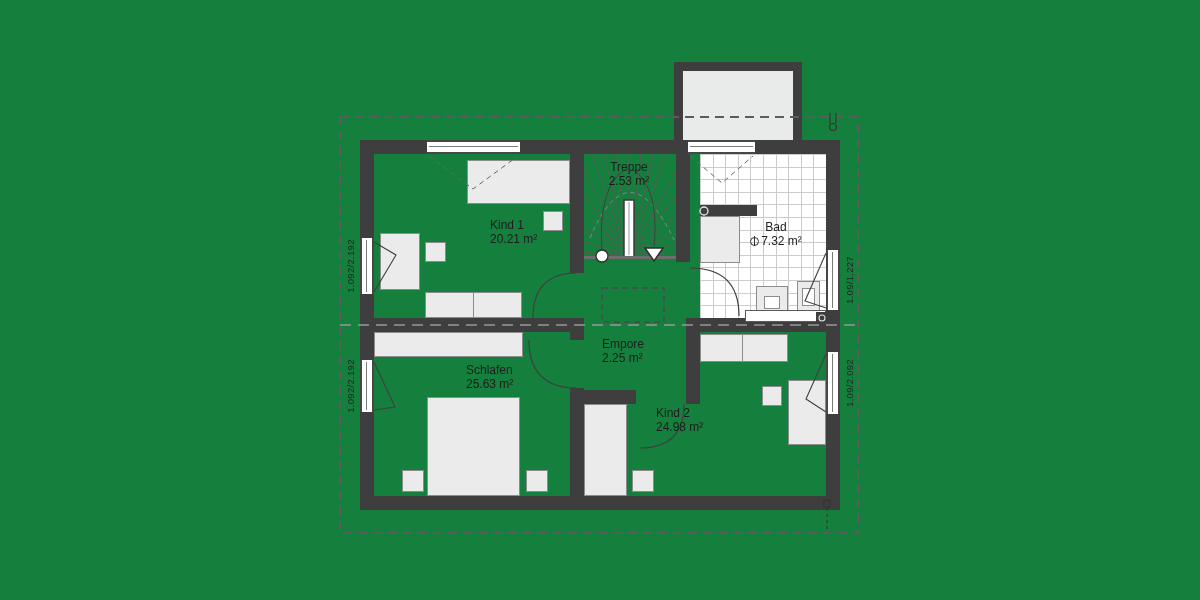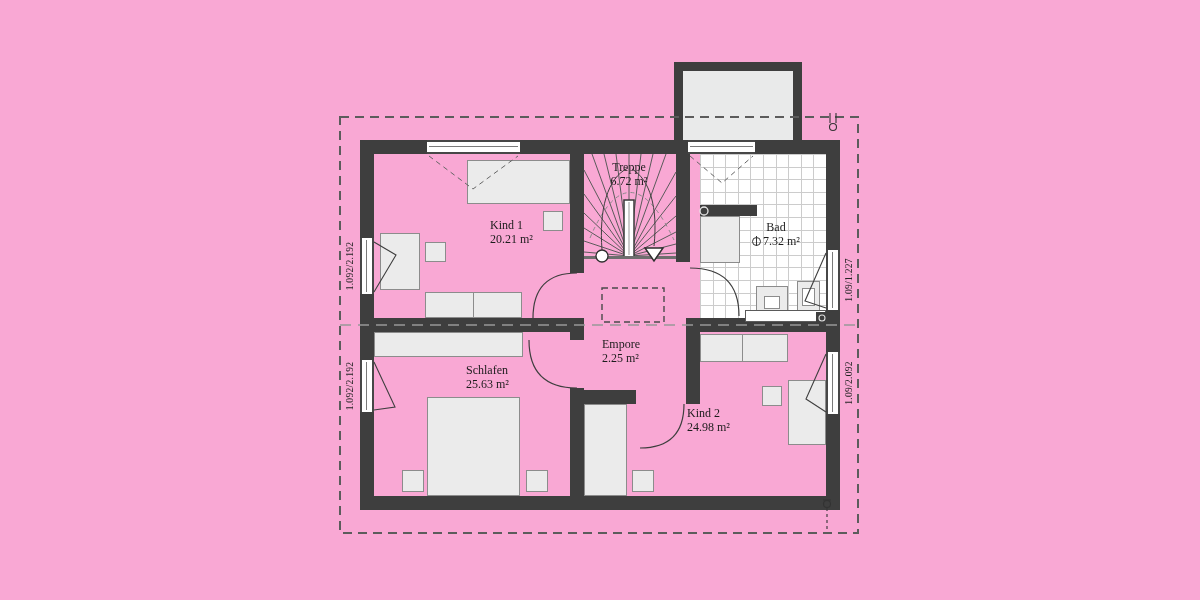--- a/index.html
+++ b/index.html
@@ -1,17 +1,17 @@
 <!DOCTYPE html>
 <html><head>
 <meta charset="utf-8">
 <style>
   html,body{margin:0;padding:0;background:#fff;}
-  #stage{position:relative;width:1200px;height:600px;background:#f9a8d4;overflow:hidden;
-         font-family:Liberation Serif, serif;}
+  #stage{position:relative;width:1200px;height:600px;background:#15803d;overflow:hidden;
+         font-family:Liberation Sans, sans-serif;}
   .wall{position:absolute;background:#3e3e3e;}
   .tiles{position:absolute;background-color:#ffffff;
     background-image:
       repeating-linear-gradient(to right,#cccccc 0,#cccccc 1px,transparent 1px,transparent 12.6px),
       repeating-linear-gradient(to bottom,#cccccc 0,#cccccc 1px,transparent 1px,transparent 12.6px);}
   .dormer-fill{position:absolute;background:#e9eaea;}
   .win-h{position:absolute;background:#fff;border-top:2px solid #474747;border-bottom:2px solid #474747;box-sizing:border-box;}
   .win-h::after{content:"";position:absolute;left:2px;right:2px;top:50%;margin-top:-1px;height:1px;background:#7a7a7a;}
   .win-v{position:absolute;background:#fff;border-left:2px solid #474747;border-right:2px solid #474747;box-sizing:border-box;}
   .win-v::after{content:"";position:absolute;top:2px;bottom:2px;left:50%;margin-left:-1px;width:1px;background:#7a7a7a;}
@@ -88,42 +88,42 @@
   <div class="furn" style="left:700px;top:216px;width:40px;height:47px;"></div>
   <div class="furn" style="left:756px;top:286px;width:32px;height:32px;"></div>
   <div class="furn-inner" style="left:764px;top:296px;width:16px;height:13px;"></div>
   <div class="furn" style="left:797px;top:281px;width:23px;height:32px;"></div>
   <div class="furn-inner" style="left:802px;top:288px;width:13px;height:18px;"></div>
   <div class="slab" style="left:745px;top:310px;width:81px;height:12px;"></div>
   <div class="dark-sq" style="left:816px;top:312px;width:12px;height:12px;"></div>
 
   <div class="room-label center" style="left:589px;top:160px;width:80px;">
     <span>Treppe</span>
-    <span>6.72 m²</span>
+    <span>2.53 m²</span>
   </div>
   <div class="room-label" style="left:471px;top:218px;margin-left:19px;">
     <span>Kind 1</span>
     <span>20.21 m²</span>
   </div>
   <div class="room-label center" style="left:740px;top:220px;width:72px;">
     <span>Bad</span>
     <span class="area-line">
       <span class="fixture-circle"></span>
       <span>7.32 m²</span>
     </span>
   </div>
   <div class="room-label" style="left:602px;top:337px;">
     <span>Empore</span>
     <span>2.25 m²</span>
   </div>
   <div class="room-label" style="left:466px;top:363px;">
     <span>Schlafen</span>
     <span>25.63 m²</span>
   </div>
-  <div class="room-label" style="left:687px;top:406px;">
+  <div class="room-label" style="left:656px;top:406px;">
     <span>Kind 2</span>
     <span>24.98 m²</span>
   </div>
 
   <div class="dim" style="left:311px;top:260px;">1.092/2.192</div>
   <div class="dim" style="left:311px;top:380px;">1.092/2.192</div>
   <div class="dim" style="left:810px;top:274px;">1.09/1.227</div>
   <div class="dim" style="left:810px;top:377px;">1.09/2.092</div>
 
   <svg id="overlay" width="1200" height="600" viewBox="0 0 1200 600">

